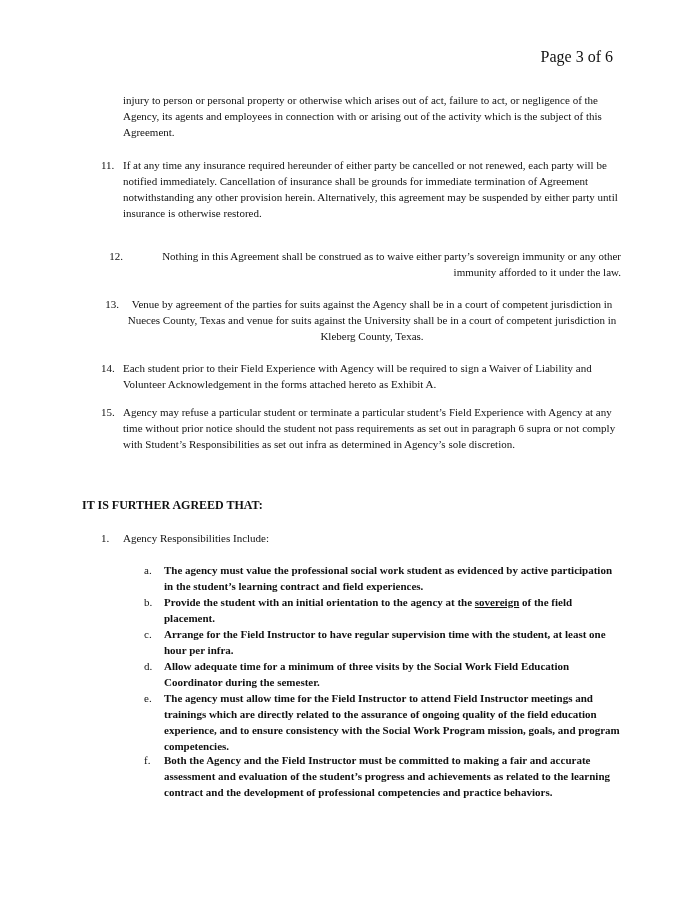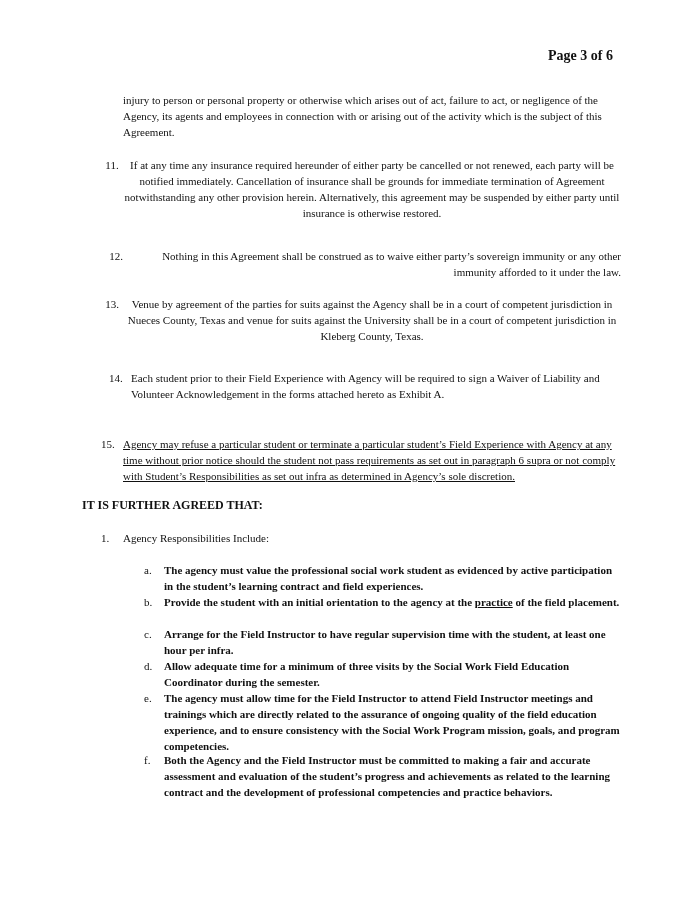--- a/index.html
+++ b/index.html
@@ -1,71 +1,71 @@
 <!DOCTYPE html>
 <html><head>
   <meta charset="utf-8">
   <style>
     html, body { margin: 0; padding: 0; background: #ffffff; }
     body { width: 696px; height: 900px; position: relative; overflow: hidden;
            font-family: "Liberation Serif", serif; color: #111; }
-    .page-number { position: absolute; top: 48px; right: 83px; font-weight: bold; font-size: 14px; }
+    .page-number { position: absolute; top: 48px; right: 83px; font-weight: normal; font-size: 16px; }
     .block { position: absolute; font-size: 11px; line-height: 16.1px; }
     .cont { left: 123px; top: 92px; width: 500px; }
     .num-item { left: 101px; width: 520px; }
     .num-item .n { position: absolute; left: 0; top: 0; width: 22px; }
     .num-item .t { margin-left: 22px; display: block; }
     .heading { position: absolute; left: 82px; top: 498px; font-weight: bold; font-size: 12px; }
     .sub-item { left: 144px; width: 476px; }
     .sub-item .n { position: absolute; left: 0; top: 0; width: 20px; }
     .sub-item .t { margin-left: 20px; display: block; font-weight: bold; }
     u { text-decoration: underline; }
   </style>
 </head>
 <body>
 
 <div class="page-number">Page 3 of 6</div>
 
 <div class="block cont">injury to person or personal property or otherwise which arises out of act, failure to act, or negligence of the Agency, its agents and employees in connection with or arising out of the activity which is the subject of this Agreement.</div>
 
-<div class="block num-item" style="top:157px;text-align:center;">
+<div class="block num-item" style="top:157px;">
   <span class="n">11.</span>
   <span class="t">If at any time any insurance required hereunder of either party be cancelled or not renewed, each party will be notified immediately.  Cancellation of insurance shall be grounds for immediate termination of Agreement notwithstanding any other provision herein.  Alternatively, this agreement may be suspended by either party until insurance is otherwise restored.</span>
 </div>
 <div class="block num-item" style="top:248px;text-align:right;">
   <span class="n">12.</span>
   <span class="t">Nothing in this Agreement shall be construed as to waive either party’s sovereign immunity or any other immunity afforded to it under the law.</span>
 </div>
 <div class="block num-item" style="top:296px;text-align:center;">
   <span class="n">13.</span>
   <span class="t">Venue by agreement of the parties for suits against the Agency shall be in a court of competent jurisdiction in Nueces County, Texas and venue for suits against the University shall be in a court of competent jurisdiction in Kleberg County, Texas.</span>
 </div>
-<div class="block num-item" style="top:370px;margin-left:8px;">
+<div class="block num-item" style="top:360px;">
   <span class="n">14.</span>
   <span class="t">Each student prior to their Field Experience with Agency will be required to sign a Waiver of Liability and Volunteer Acknowledgement in the forms attached hereto as Exhibit A.</span>
 </div>
-<div class="block num-item" style="top:436px;text-decoration:underline;">
+<div class="block num-item" style="top:404px;">
   <span class="n">15.</span>
   <span class="t">Agency may refuse a particular student or terminate a particular student’s Field Experience with Agency at any time without prior notice should the student not pass requirements as set out in paragraph 6 supra or not comply with Student’s Responsibilities as set out infra as determined in Agency’s sole discretion.</span>
 </div>
 
 <div class="heading">IT IS FURTHER AGREED THAT:</div>
 
 <div class="block num-item" style="top:530px;">
   <span class="n">1.</span>
   <span class="t">Agency Responsibilities Include:</span>
 </div>
 
 <div class="block sub-item" style="top:562px;">
   <span class="n">a.</span>
   <span class="t">The agency must value the professional social work student as evidenced by active participation in the student’s learning contract and field experiences.</span>
 </div>
 <div class="block sub-item" style="top:594px;">
   <span class="n">b.</span>
-  <span class="t"><span>Provide the student with an initial orientation to the agency at the </span><u>practice</u><span> of the field placement.</span></span>
+  <span class="t"><span>Provide the student with an initial orientation to the agency at the </span><u>sovereign</u><span> of the field placement.</span></span>
 </div>
 <div class="block sub-item" style="top:626px;">
   <span class="n">c.</span>
   <span class="t">Arrange for the Field Instructor to have regular supervision time with the student, at least one hour per infra.</span>
 </div>
 <div class="block sub-item" style="top:658px;">
   <span class="n">d.</span>
   <span class="t">Allow adequate time for a minimum of three visits by the Social Work Field Education Coordinator during the semester.</span>
 </div>
 <div class="block sub-item" style="top:690px;">

